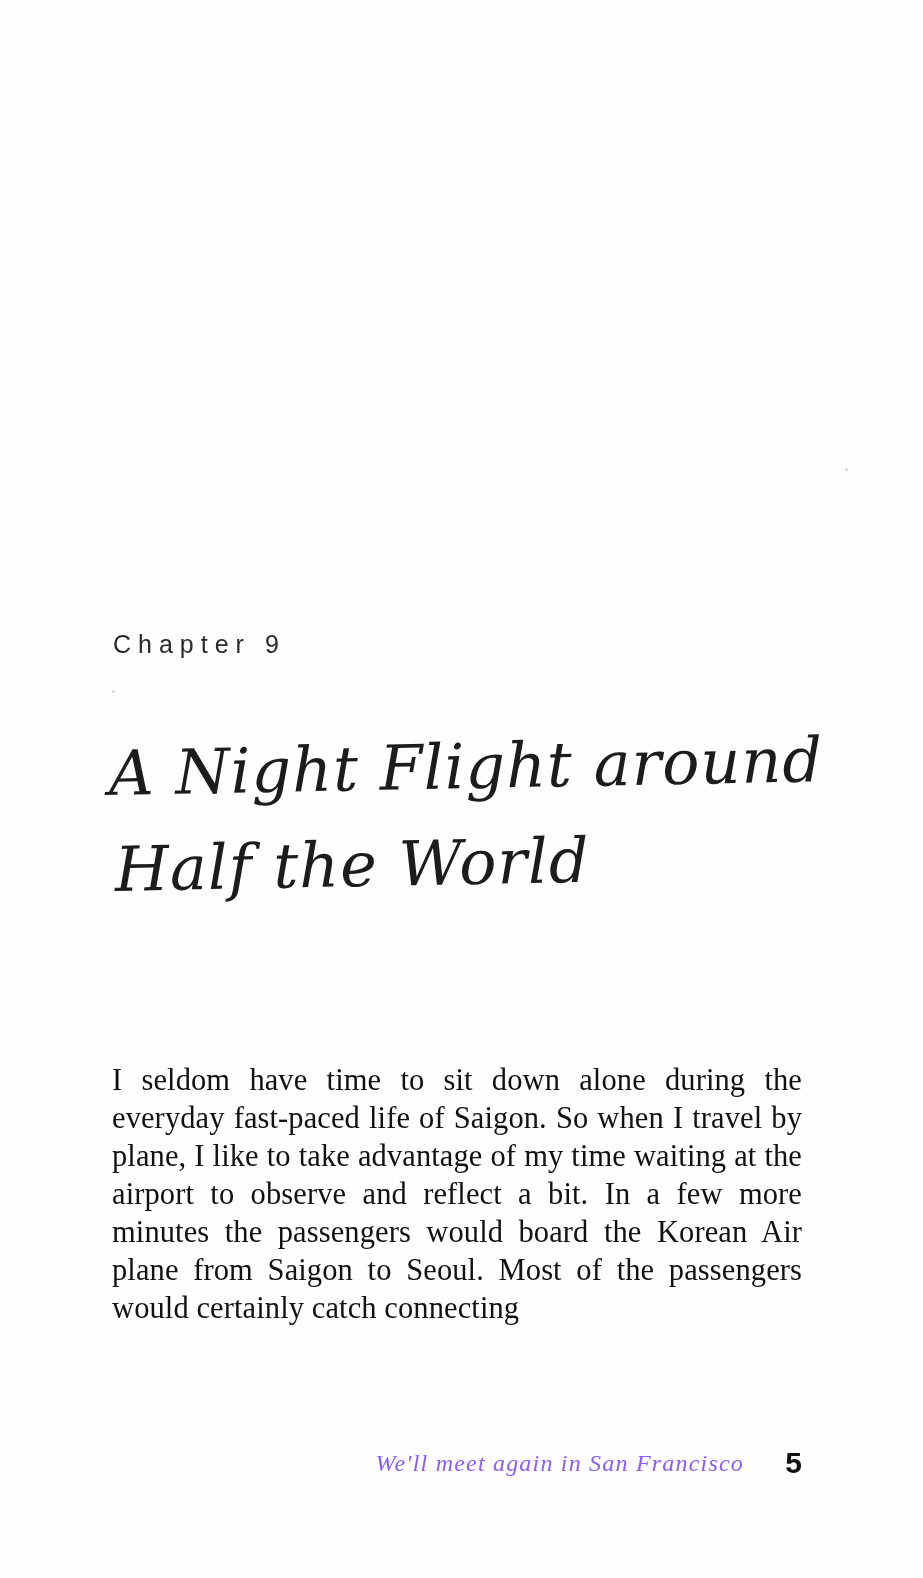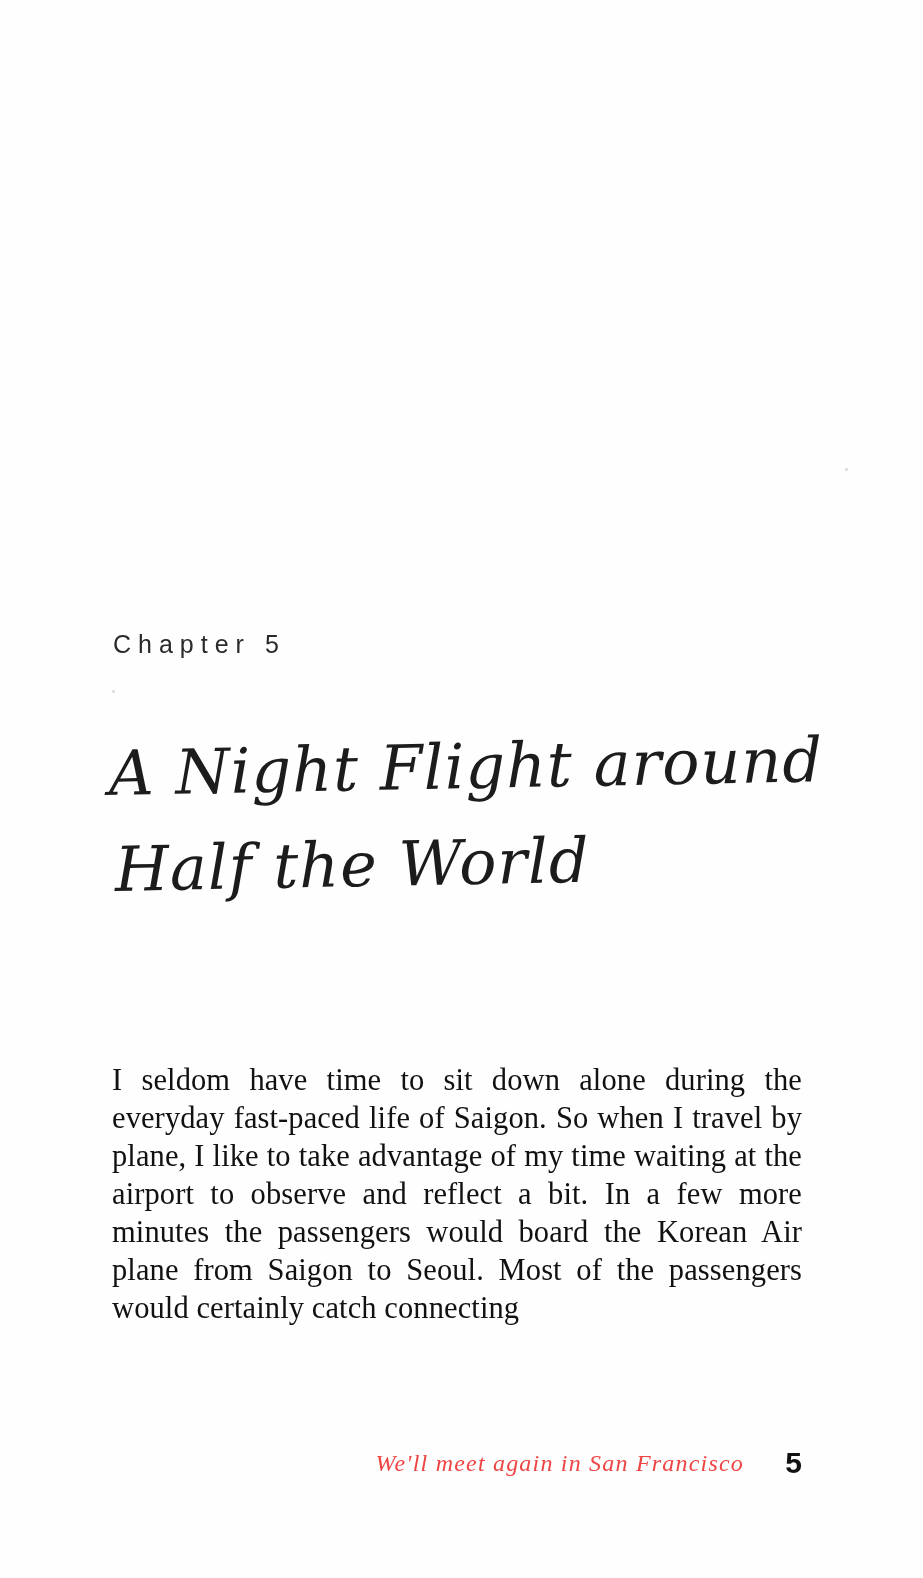--- a/index.html
+++ b/index.html
@@ -89,42 +89,42 @@
     height: 40px;
   }
   .footer-title {
     position: absolute;
     right: 58px;
     top: 0;
     font-family: "Liberation Serif", serif;
     font-style: italic;
     font-size: 24px;
     letter-spacing: 1.2px;
-    color: #ef4444;
+    color: #8b5cf6;
     white-space: nowrap;
   }
   .footer-pagenum {
     position: absolute;
     right: 0;
     top: -4px;
     font-family: "Liberation Sans", sans-serif;
     font-size: 30px;
     font-weight: bold;
     color: #111111;
   }
 </style>
 </head>
 <body>
 
 <div class="page">
 
   <span class="speck speck-a"></span>
   <span class="speck speck-b"></span>
 
-  <div class="chapter-label">Chapter 5</div>
+  <div class="chapter-label">Chapter 9</div>
 
   <div class="chapter-title">
     <span class="line line1">A Night Flight around</span>
     <span class="line line2">Half the World</span>
   </div>
 
   <p class="body-text">I seldom have time to sit down alone during the everyday fast-paced life of Saigon. So when I travel by plane, I like to take advantage of my time waiting at the airport to observe and reflect a bit. In a few more minutes the passengers would board the Korean Air plane from Saigon to Seoul. Most of the passengers would certainly catch connecting</p>
 
   <div class="footer">
     <span class="footer-title">We'll meet again in San Francisco</span>

